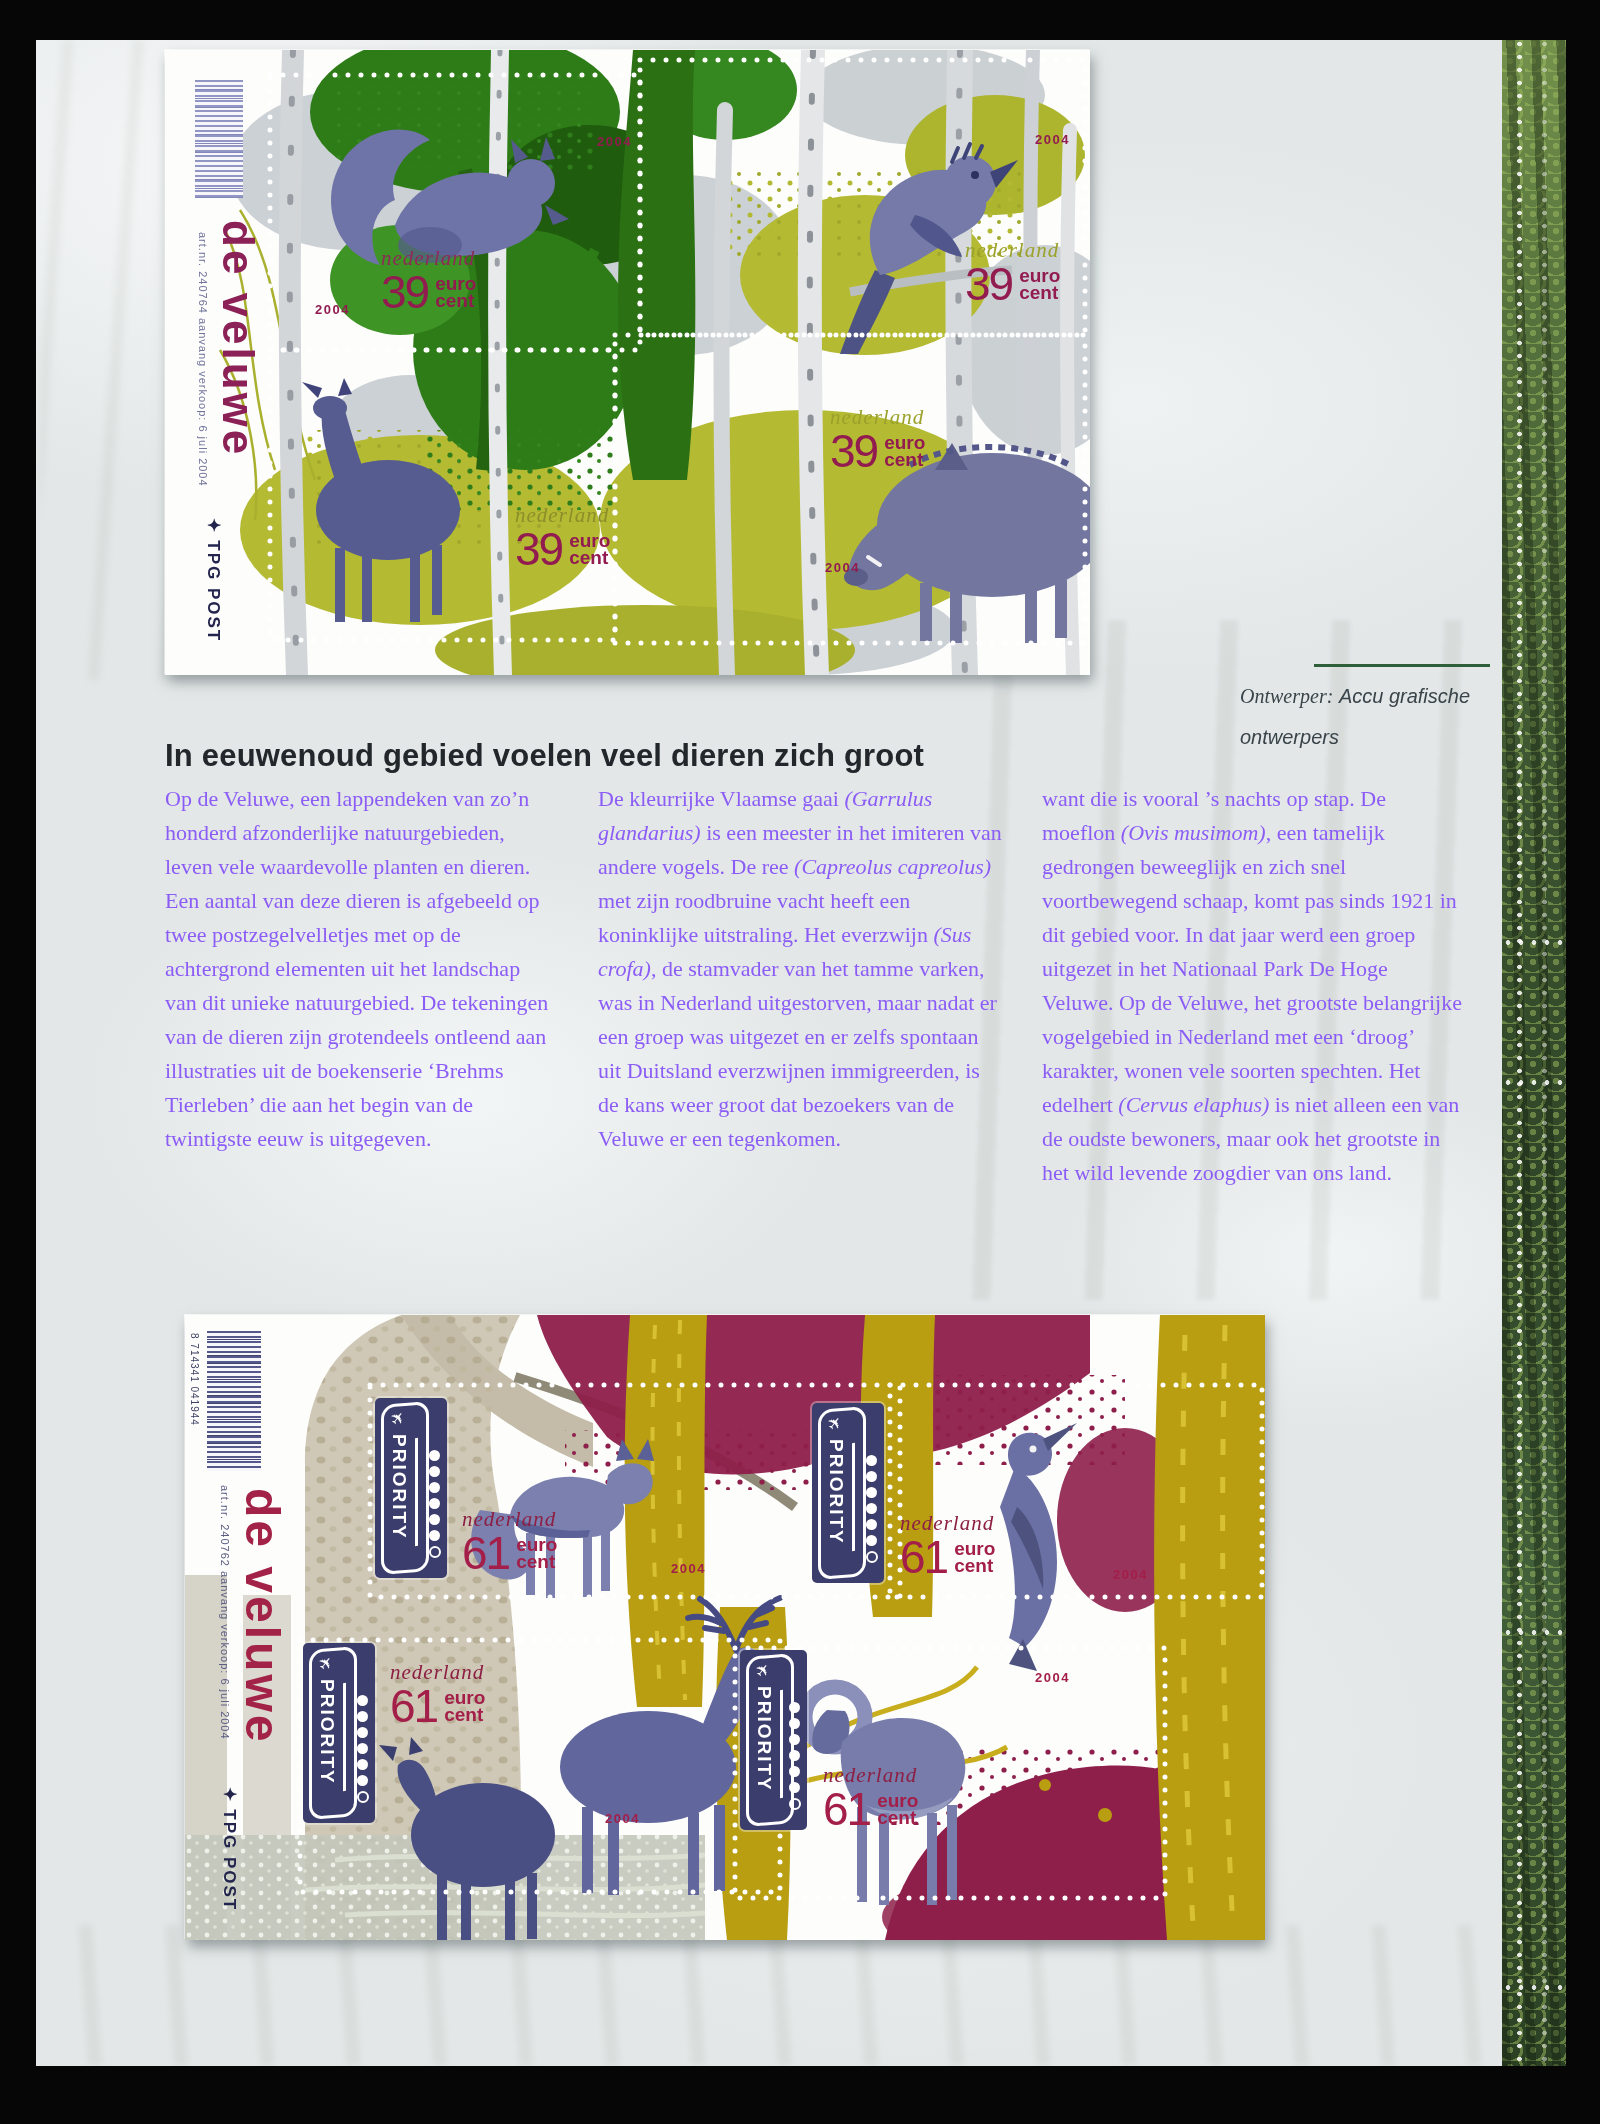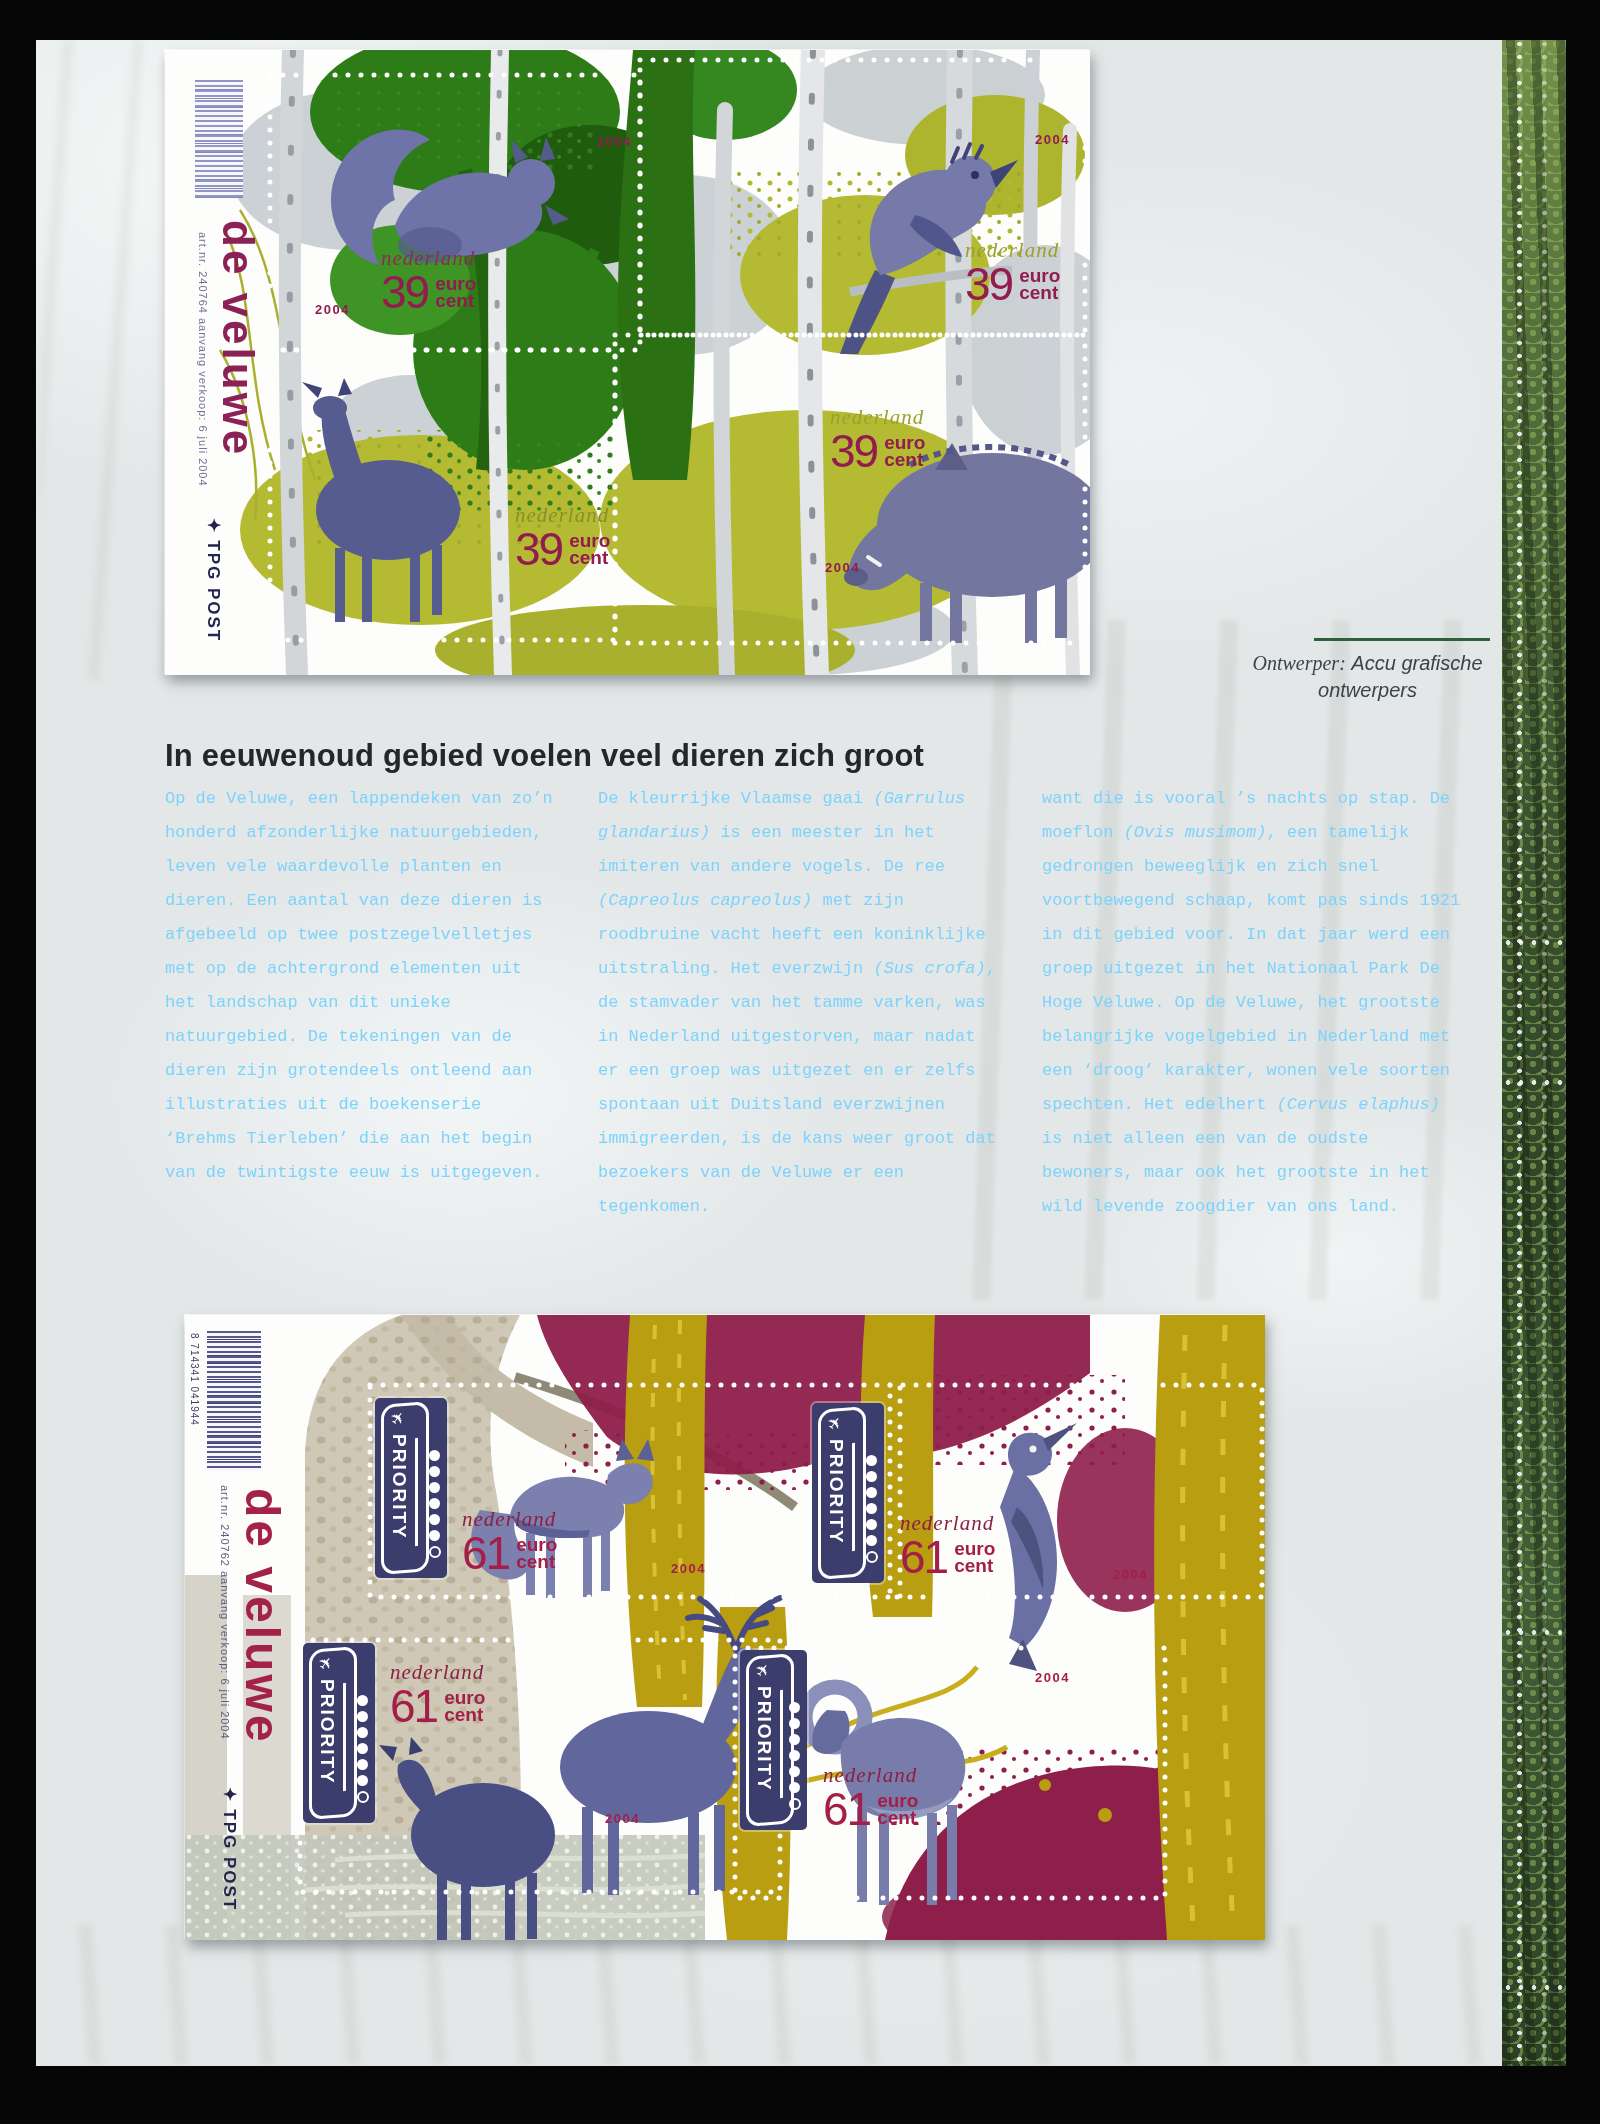--- a/index.html
+++ b/index.html
@@ -96,25 +96,25 @@
   .pr-dots i{width:11px;height:11px;border-radius:50%;background:#fff;display:block;}
   .pr-dots i:last-child{background:rgba(0,0,0,0);border:2.5px solid #fff;width:8px;height:8px;}
 
   
   .heading{position:absolute;left:165px;top:738px;width:980px;margin:0;z-index:6;
     font-size:31px;font-weight:700;color:#22272b;letter-spacing:.2px;}
   .col{position:absolute;top:782px;z-index:6;}
   #col-1{left:165px;width:392px;}
   #col-2{left:598px;width:406px;}
   #col-3{left:1042px;width:420px;}
-  .col p{margin:0 0 34px 0;font-family:Liberation Mono, monospace;font-size:17px;line-height:34px;color:#7dd3fc;}
+  .col p{margin:0 0 34px 0;font-family:Liberation Serif, serif;font-size:22px;line-height:34px;color:#8b5cf6;}
   .col i{font-style:italic;}
 
-  .designer{position:absolute;left:1240px;top:650px;width:255px;text-align:center;z-index:6;
-    font-size:20px;line-height:27px;color:#39444a;}
+  .designer{position:absolute;left:1240px;top:676px;width:255px;text-align:left;z-index:6;
+    font-size:20px;line-height:41px;color:#39444a;}
   .designer-rule{position:absolute;right:5px;top:-12px;width:176px;height:3px;background:#2f5e3a;}
   .designer-label{font-family:"Liberation Serif",serif;font-style:italic;}
   .designer-name{font-style:italic;font-family:"Liberation Sans",sans-serif;}
 </style>
 </head>
 <body>
 
 <div class="page"></div>
 <div class="watermark" id="wm-upperleft"></div>
 <div class="watermark" id="wm-mid"></div>

